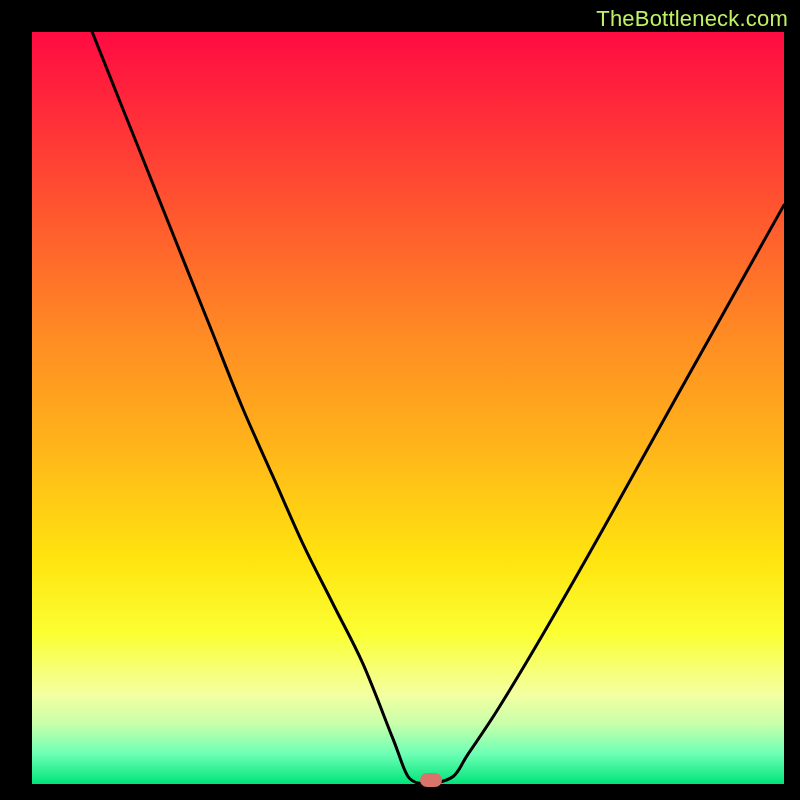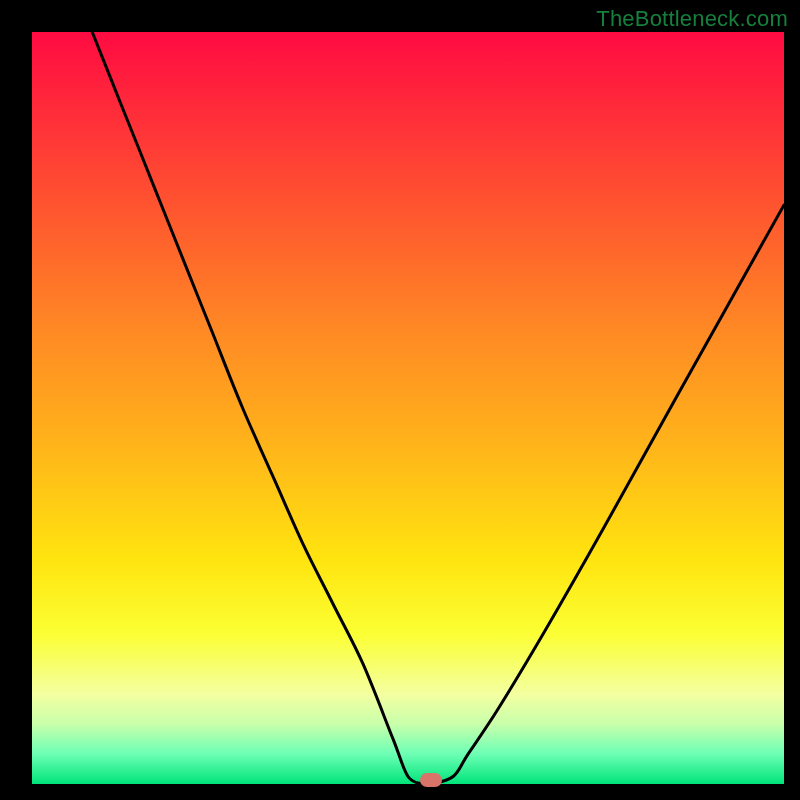--- a/index.html
+++ b/index.html
@@ -36,21 +36,21 @@
       #f4ffa0 88%,
       #c9ffab 92%,
       #6dffb5 96%,
       #00e47a 100%
     );
   }
   .watermark {
     position: absolute;
     top: 6px;
     right: 12px;
-    color: #15803d;
+    color: #bef264;
     font-size: 22px;
     font-weight: 500;
     letter-spacing: 0.2px;
     z-index: 20;
     user-select: none;
   }
   svg.curve {
     position: absolute;
     left: 0;
     top: 0;

